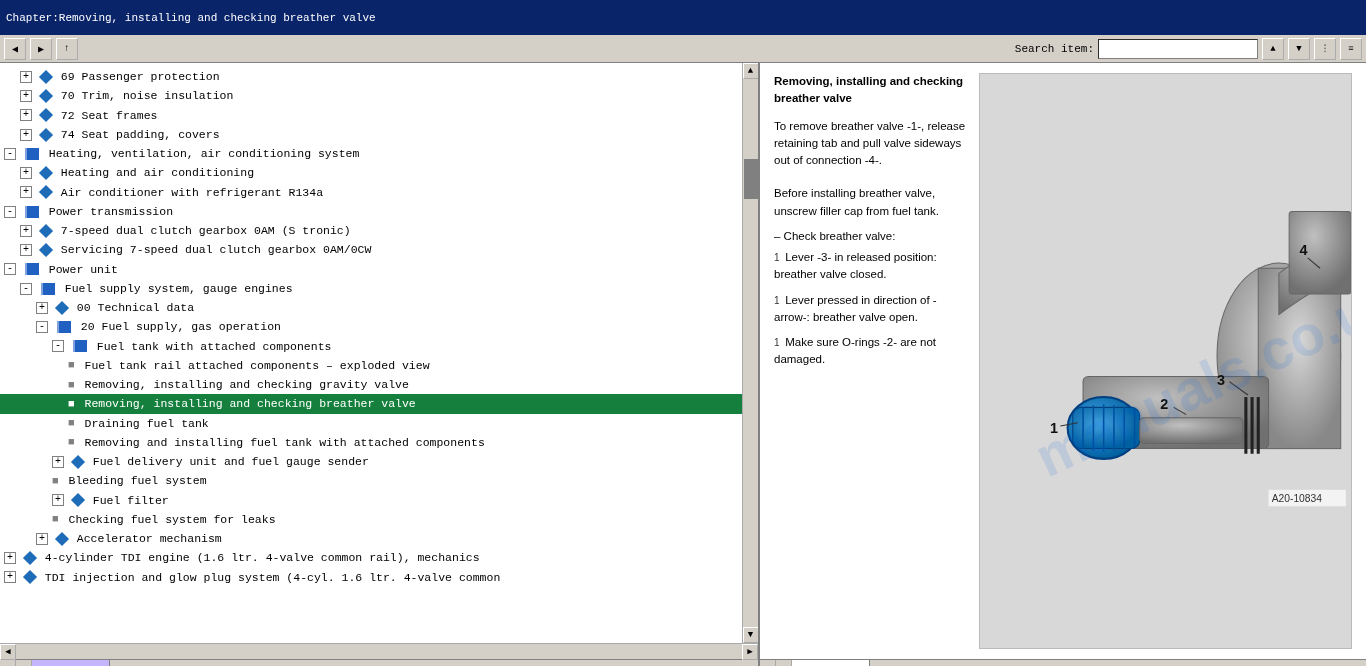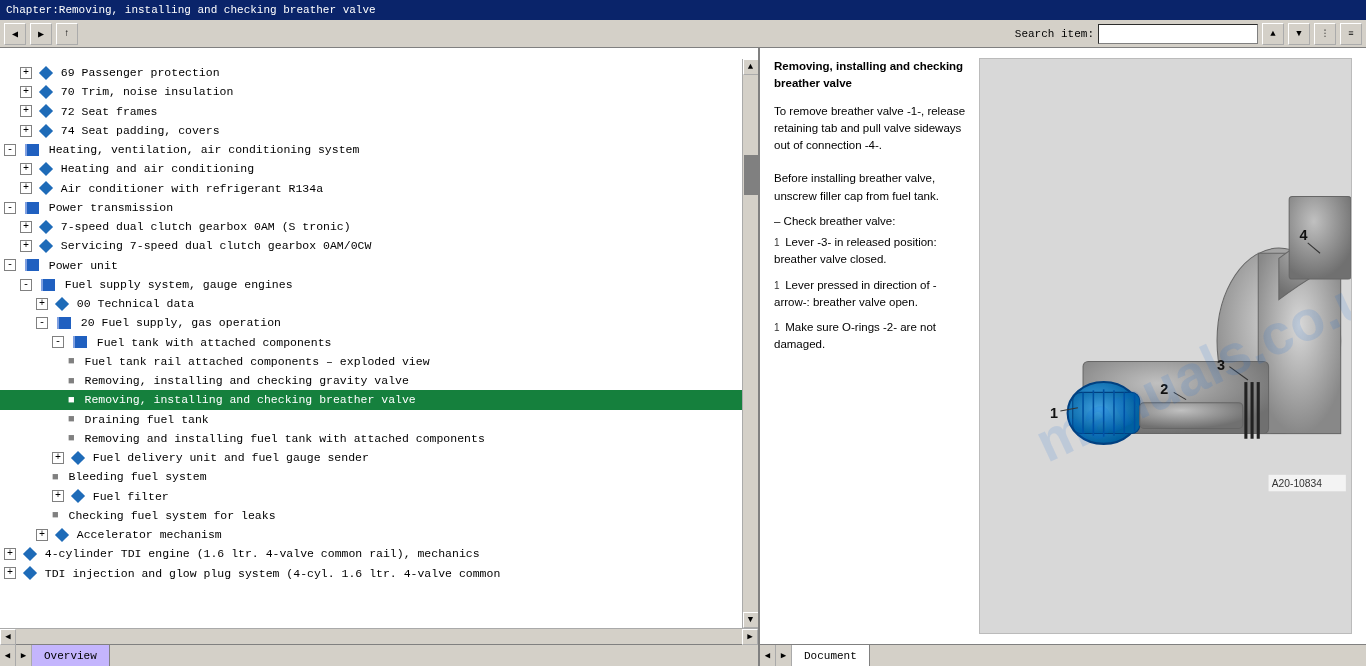--- a/index.html
+++ b/index.html
@@ -4,21 +4,21 @@
   <style>
     * { margin: 0; padding: 0; box-sizing: border-box; }
     body { font-family: 'Courier New', monospace; font-size: 12px; background: #d4d0c8; width: 1366px; height: 666px; overflow: hidden; }
 
     
     #title-bar {
       background: #0a246a;
       color: white;
       padding: 2px 6px;
       font-size: 11px;
-      height: 20px;
+      height: 35px;
       display: flex;
       align-items: center;
     }
 
     
     #toolbar {
       background: #d4d0c8;
       border-bottom: 1px solid #808080;
       height: 28px;
       display: flex;
@@ -208,21 +208,21 @@
   <div class="toolbar-btn" style="font-size:9px;">▲</div>
   <div class="toolbar-btn" style="font-size:9px;">▼</div>
   <div class="toolbar-btn" style="font-size:9px;">⋮</div>
   <div class="toolbar-btn" style="font-size:9px;">≡</div>
 </div>
 
 <div id="main">
 
   <div id="left-panel" style="display:flex; flex-direction:column; width:760px; border-right:2px solid #808080;">
 
-    <div style="flex:1; display:flex; overflow:hidden;margin-top:11px;">
+    <div style="flex:1; display:flex; overflow:hidden;">
       <div id="tree-container" style="flex:1; overflow:hidden; padding:4px 0; background:white;">
 
         <div class="tree-item indent-1">
           <span class="expand-icon">+</span>
           <span style="display:inline-block;width:10px;height:10px;background:#1e6bb8;transform:rotate(45deg);margin-right:3px;vertical-align:middle;"></span>
           <span>69  Passenger protection</span>
         </div>
 
         <div class="tree-item indent-1">
           <span class="expand-icon">+</span>

